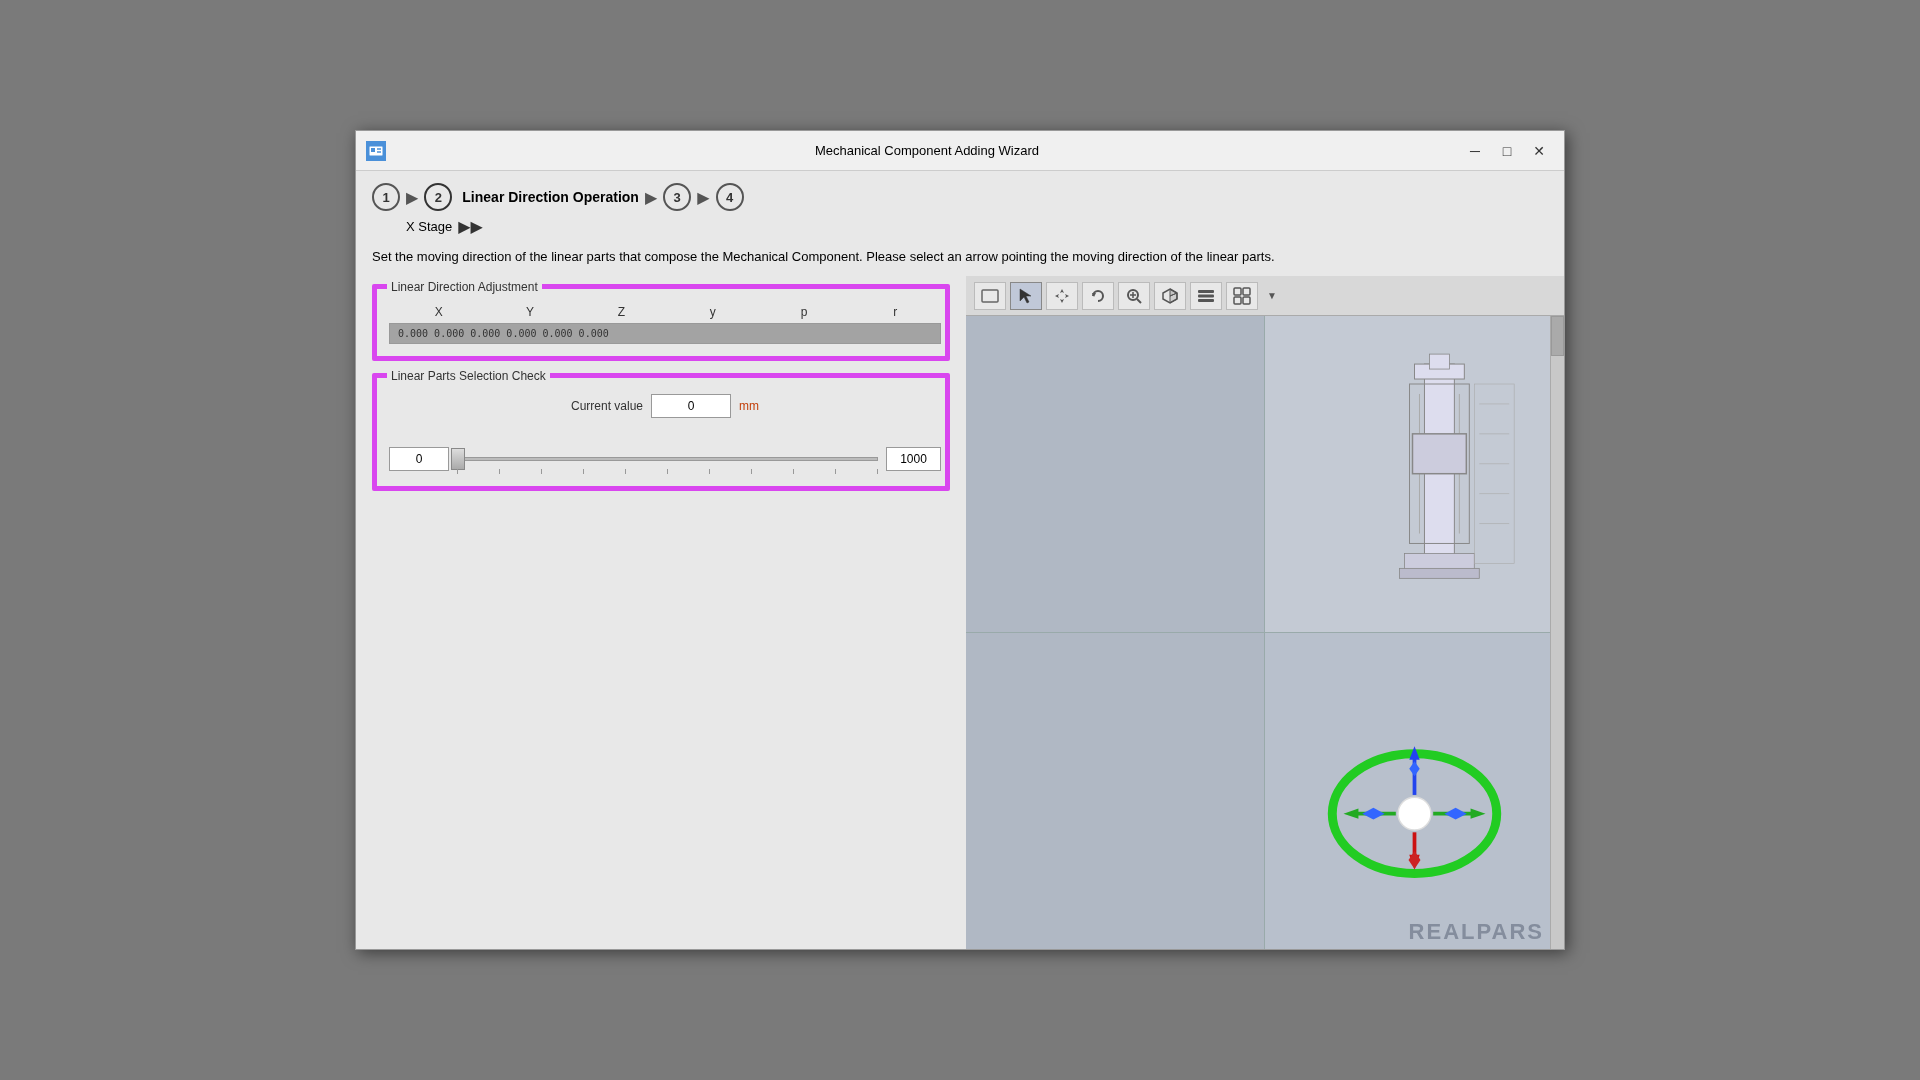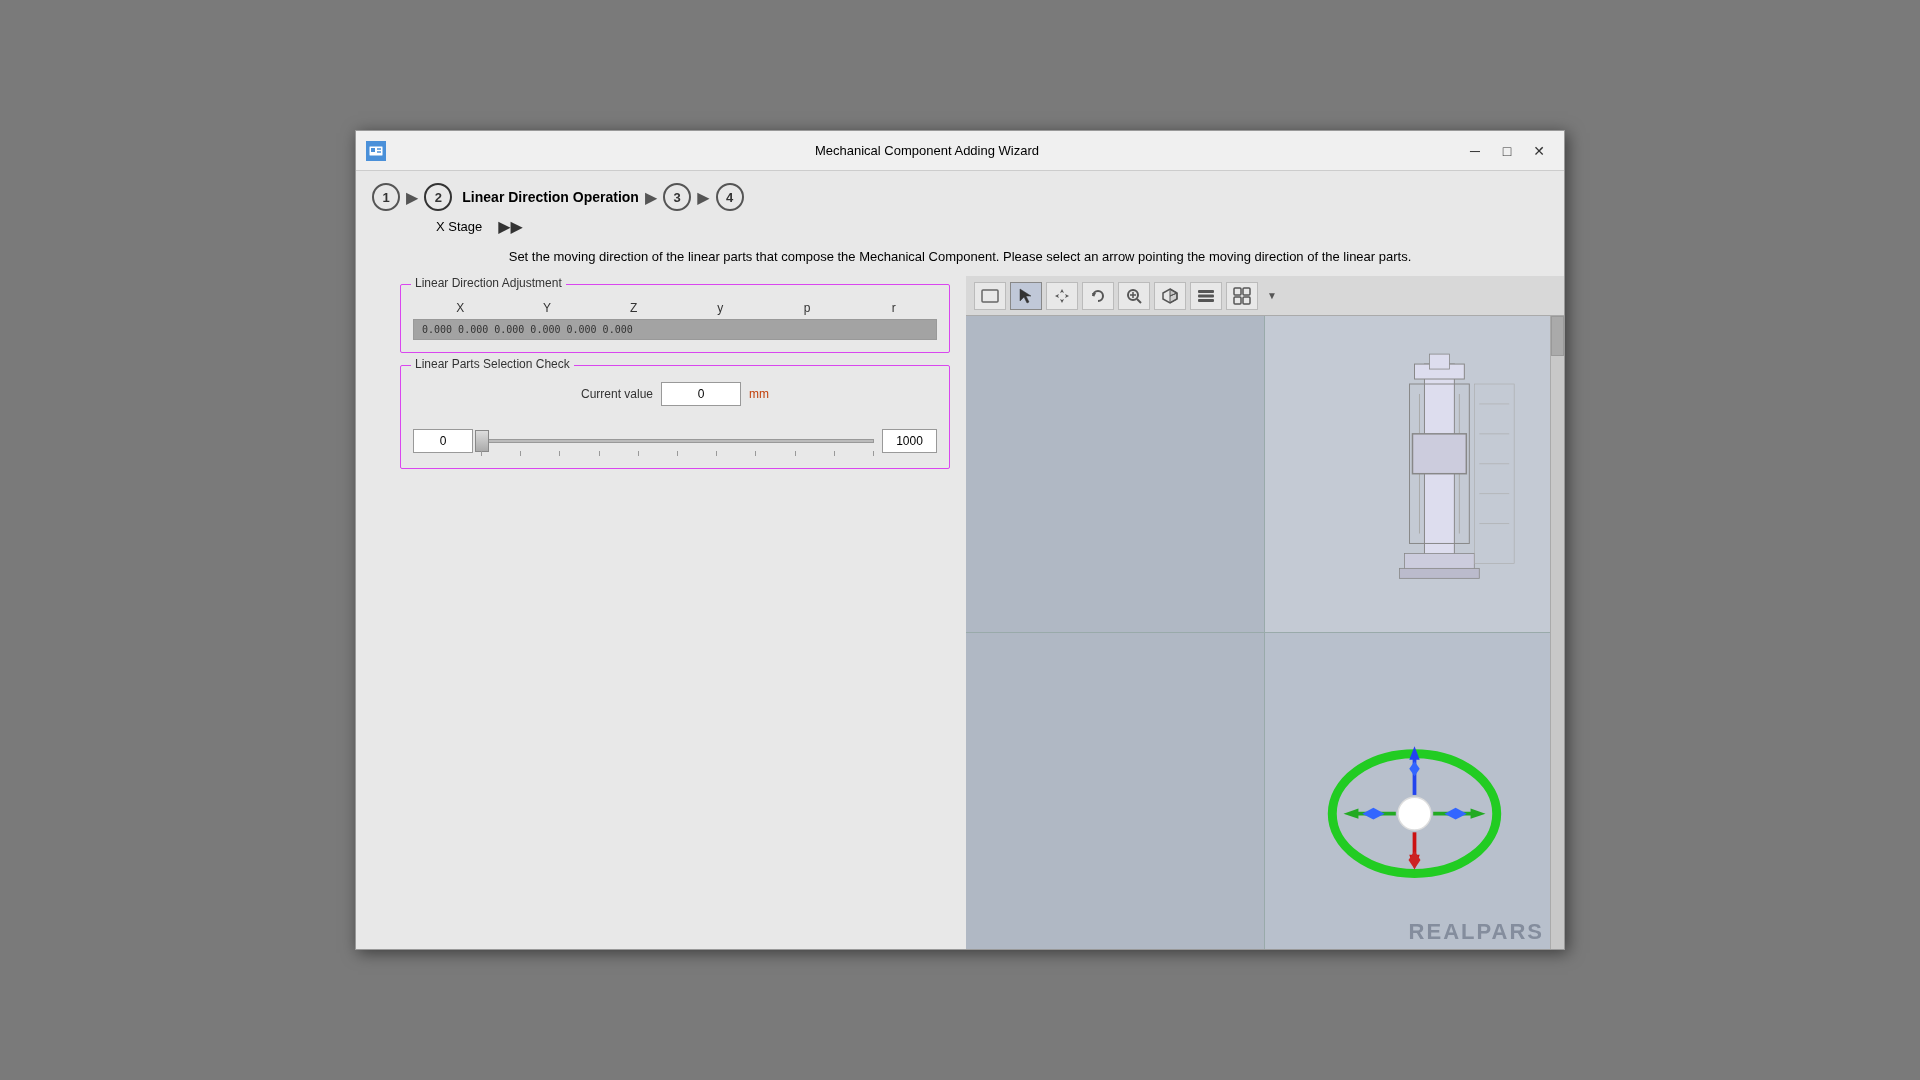--- a/index.html
+++ b/index.html
@@ -113,63 +113,60 @@
       font-size: 14px;
       font-weight: bold;
       color: #000;
       margin-left: 4px;
     }
 
     .substep-bar {
       padding: 2px 4px 8px 50px;
       display: flex;
       align-items: center;
-      gap: 16px;
-      margin-left: 30px;
+      gap: 6px;
     }
 
     .substep-label {
       font-size: 13px;
       color: #000;
       font-weight: normal;
     }
 
     .substep-arrows {
       font-size: 16px;
       color: #333;
     }
 
     .instruction-text {
       padding: 4px 16px 10px 16px;
       font-size: 13px;
       color: #000;
       line-height: 1.4;
-      text-align: center;
     }
 
     .main-area {
       flex: 1;
       display: flex;
       gap: 0;
     }
 
     .left-panel {
       width: 610px;
       padding: 8px 16px;
       display: flex;
       flex-direction: column;
       gap: 12px;
     }
 
     .group-box {
-      border: 1px solid #d946ef;
+      border: 5px solid #d946ef;
       border-radius: 2px;
       position: relative;
-      padding: 16px 12px 12px 12px;
-      margin-left: 28px;
+      padding: 16px 4px 12px 12px;
     }
 
     .group-box-title {
       position: absolute;
       top: -9px;
       left: 10px;
       background: #e8e8e8;
       padding: 0 4px;
       font-size: 12px;
       color: #333;
@@ -195,21 +192,21 @@
       border: 1px solid #999;
       padding: 4px 8px;
       font-size: 10px;
       color: #333;
       font-family: monospace;
     }
 
     .operation-check {
       display: flex;
       flex-direction: column;
-      gap: 20px;
+      gap: 26px;
     }
 
     .current-value-row {
       display: flex;
       align-items: center;
       gap: 8px;
       justify-content: center;
     }
 
     .cv-label {

